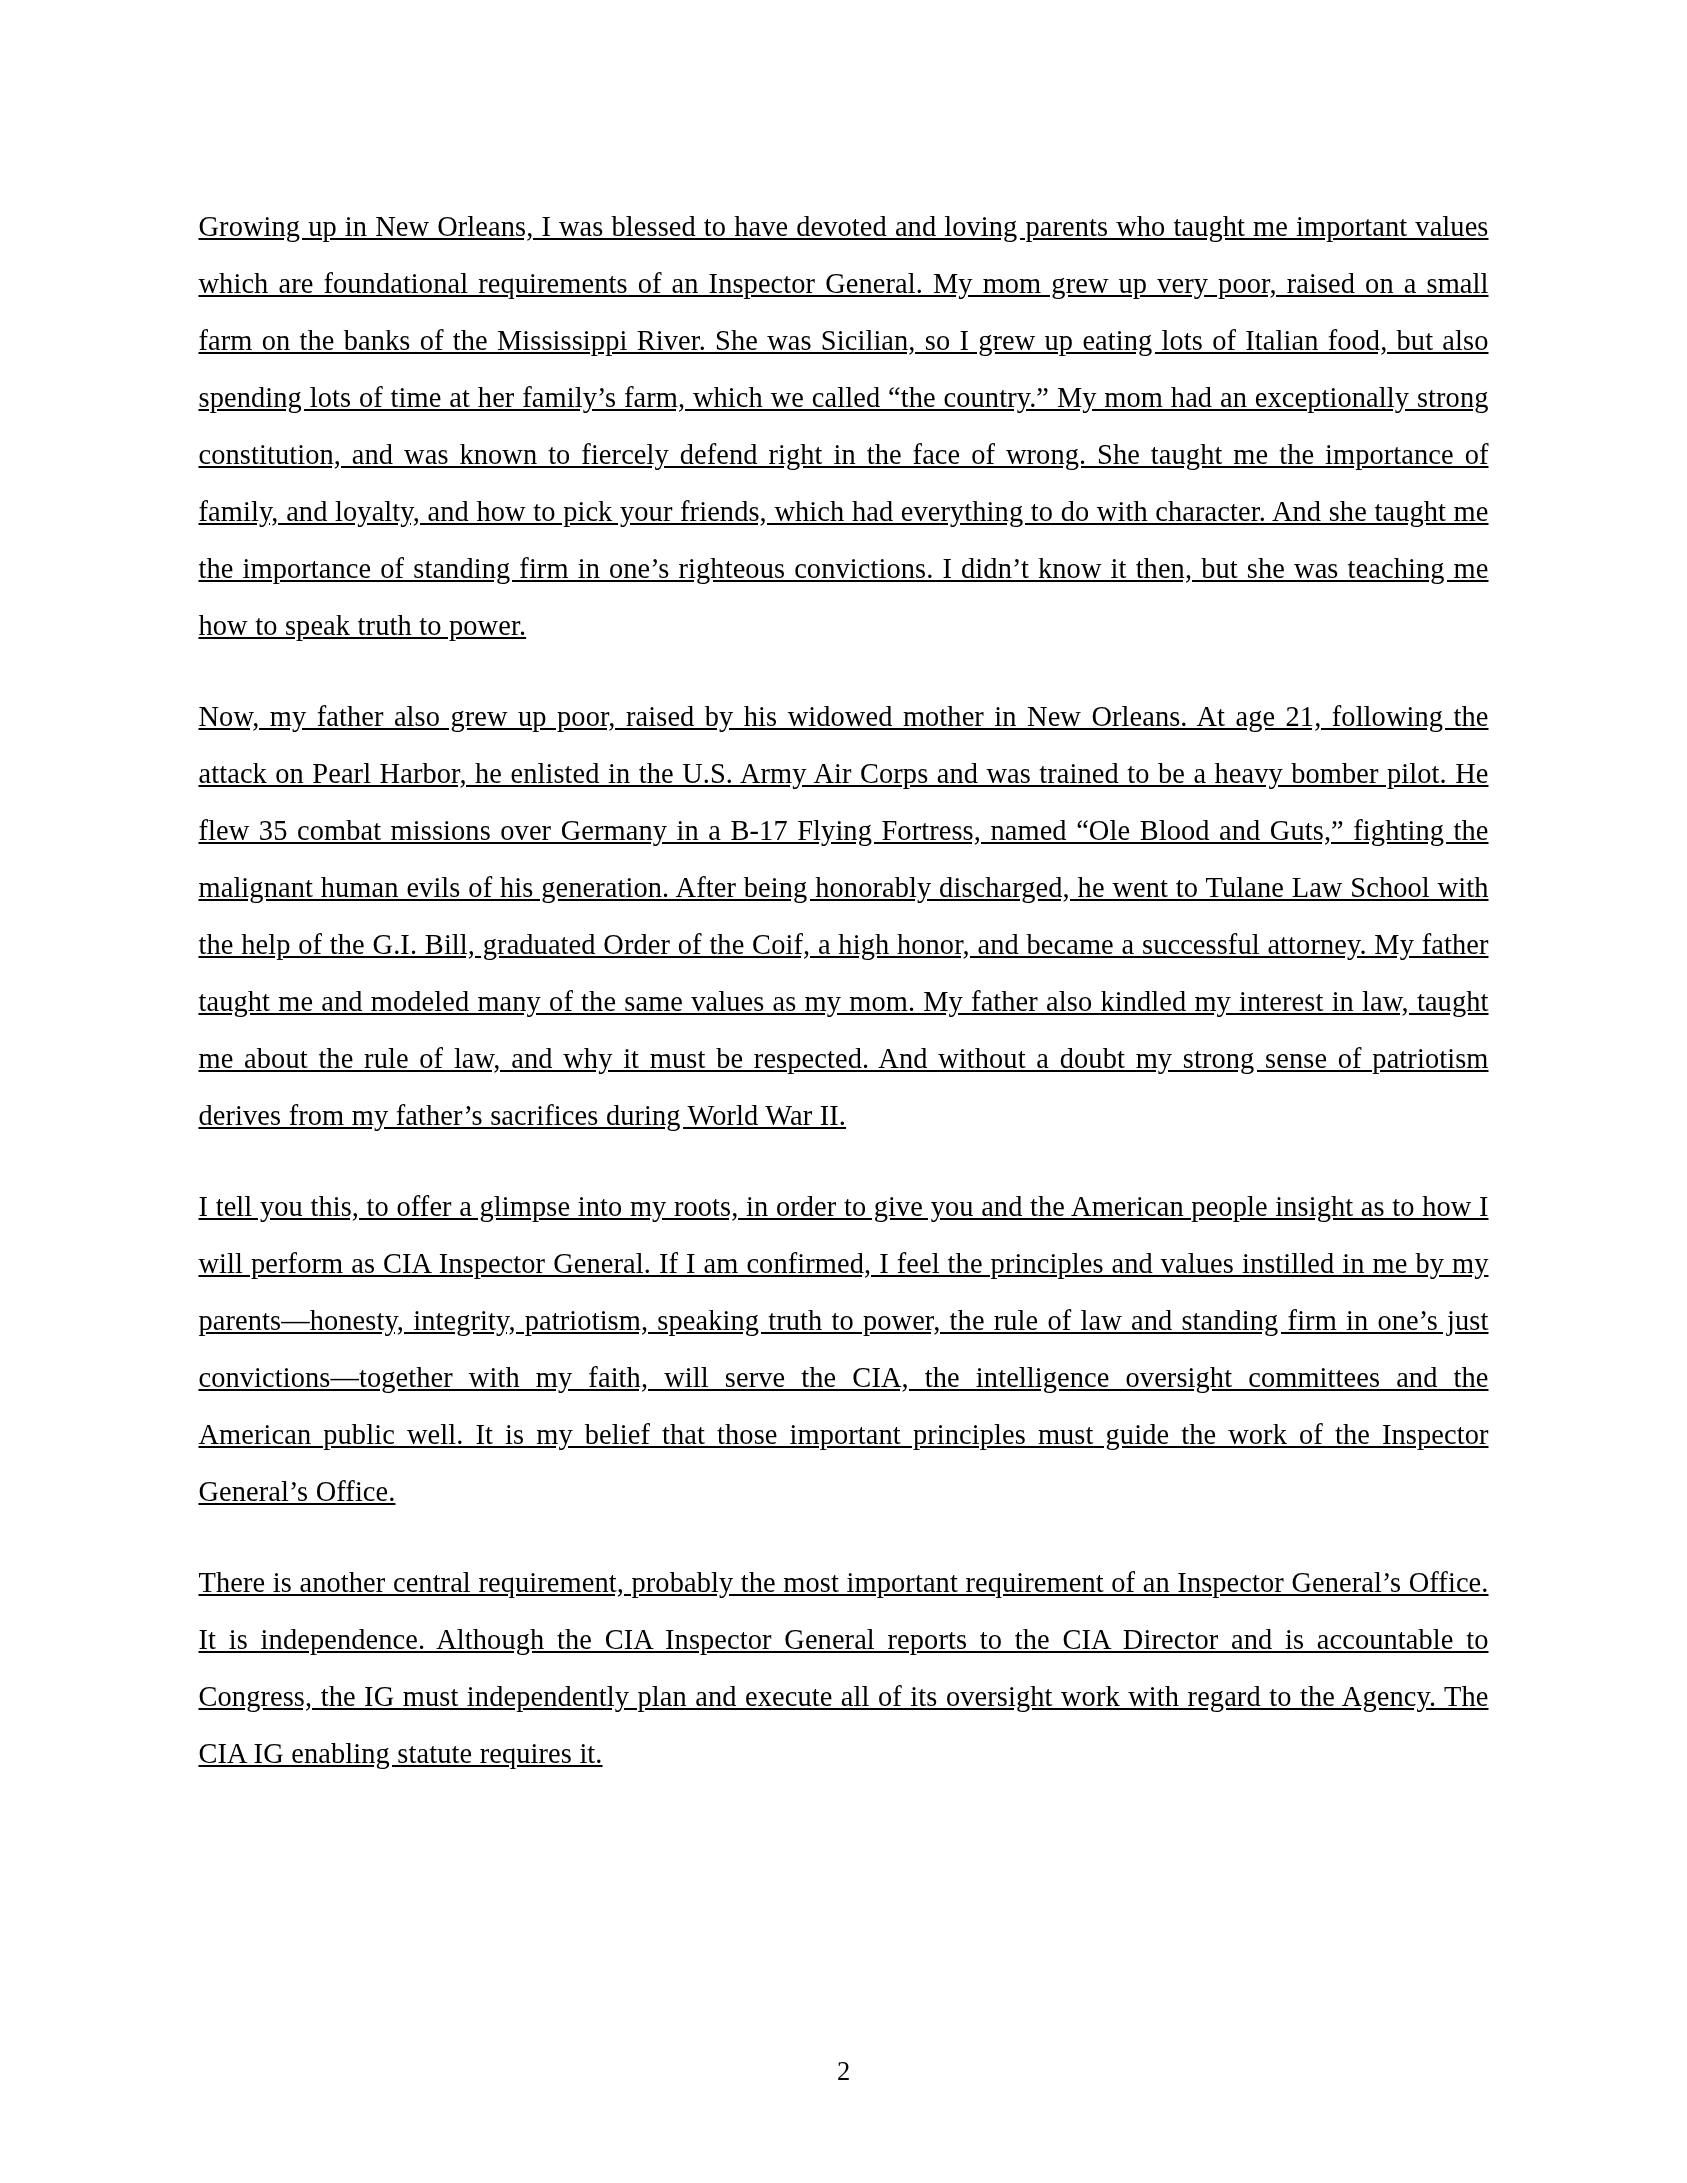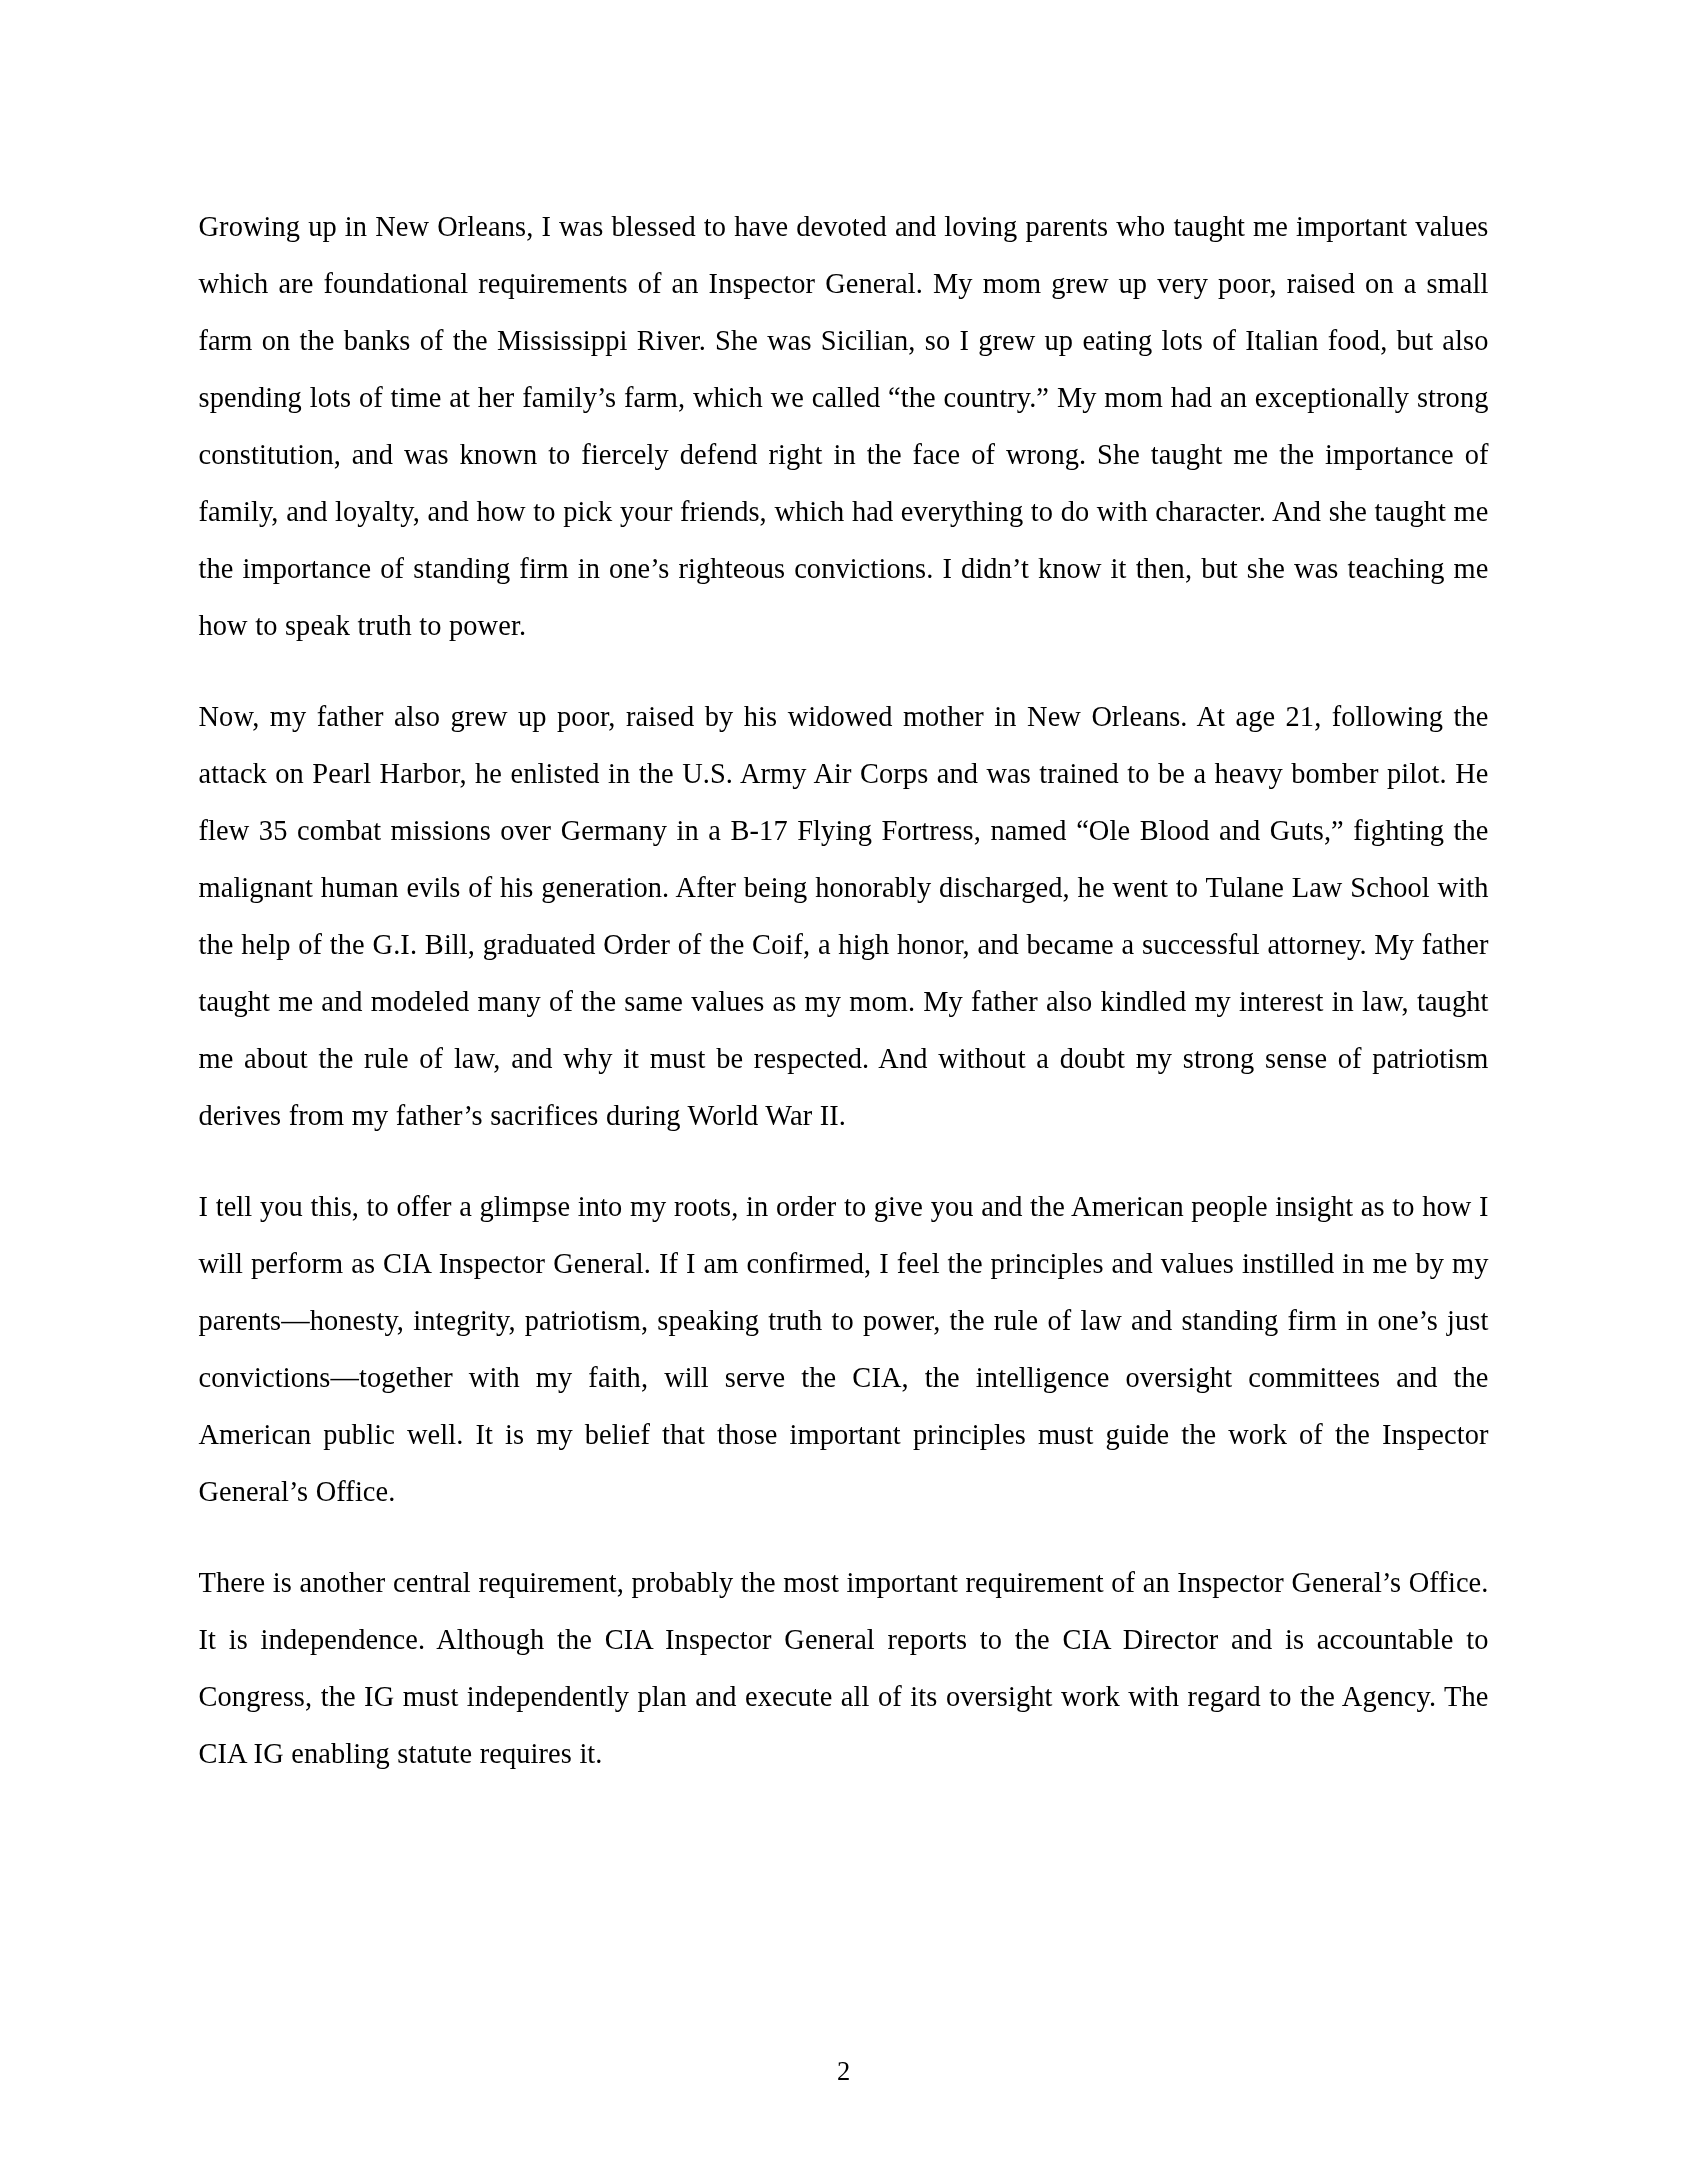--- a/index.html
+++ b/index.html
@@ -14,20 +14,21 @@
     color: #000000;
     position: relative;
     overflow: hidden;
   }
   .page {
     box-sizing: border-box;
     width: 1687px;
     height: 2183px;
     padding: 198px 198px 119px 198px;
     position: relative;
+    text-decoration: underline;
   }
   .doc-body {
     width: 1290px;
     margin: 0 auto;
   }
   p.para {
     font-size: 28.4px;
     line-height: 57px;
     text-align: justify;
     text-justify: inter-word;

